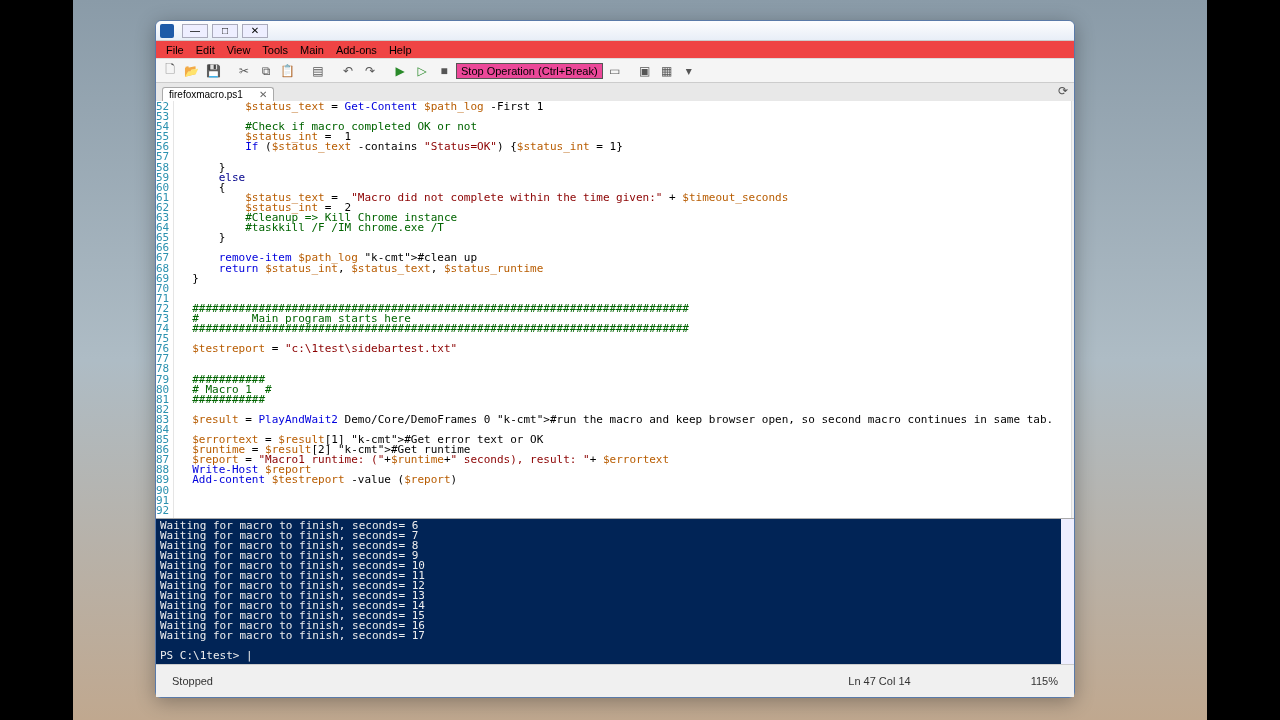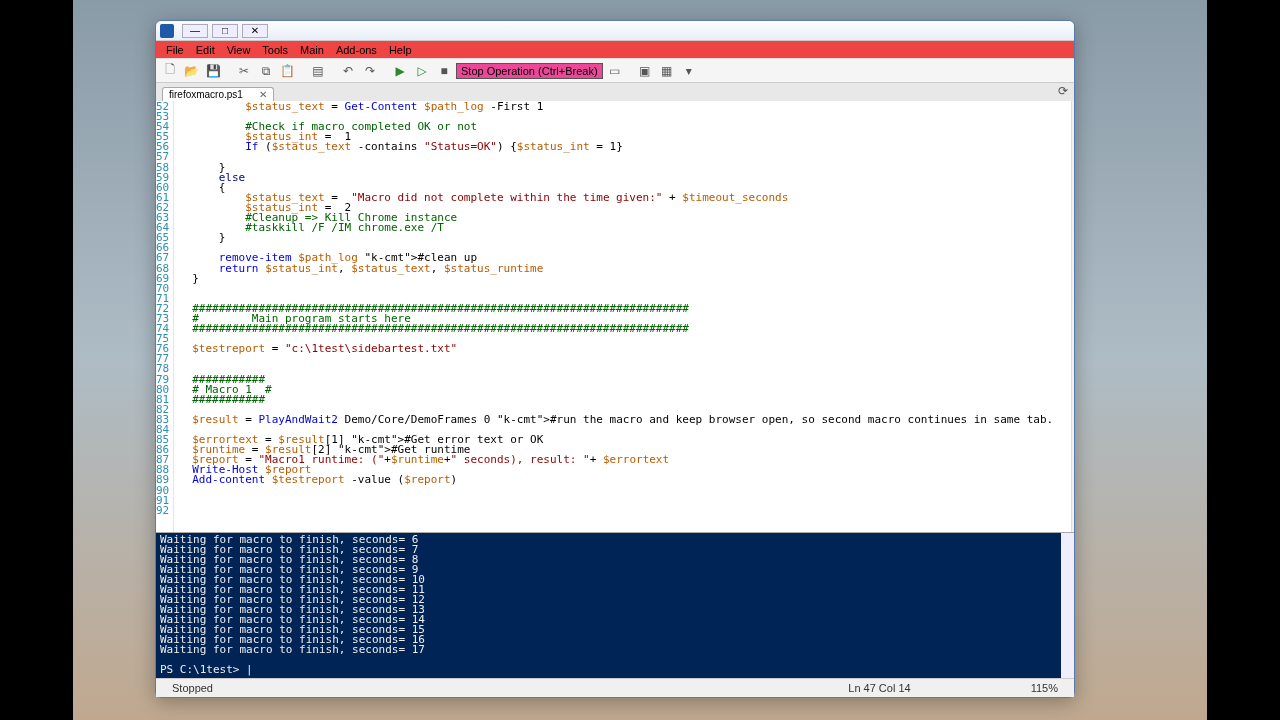--- a/index.html
+++ b/index.html
@@ -109,21 +109,21 @@
     line-height: 10px;
     padding: 2px 4px;
     overflow: hidden;
     position: relative;
   }
   .console .csbar { position: absolute; right: 0; top: 0; bottom: 0; width: 13px; background: #eef; }
   .statusbar {
     height: 18px; background: #f0f0f0;
     border-top: 1px solid #ccc;
     display: flex; align-items: center;
-    font-size: 11px; padding: 9px 6px;
+    font-size: 11px; padding: 16px 6px;
   }
   .statusbar .spacer { flex: 1; }
   .statusbar .cell { padding: 0 10px; color: #333; }
 </style>
 </head>
 <body>
 
 <div class="blackbar left"></div>
 <div class="blackbar right"></div>
 

